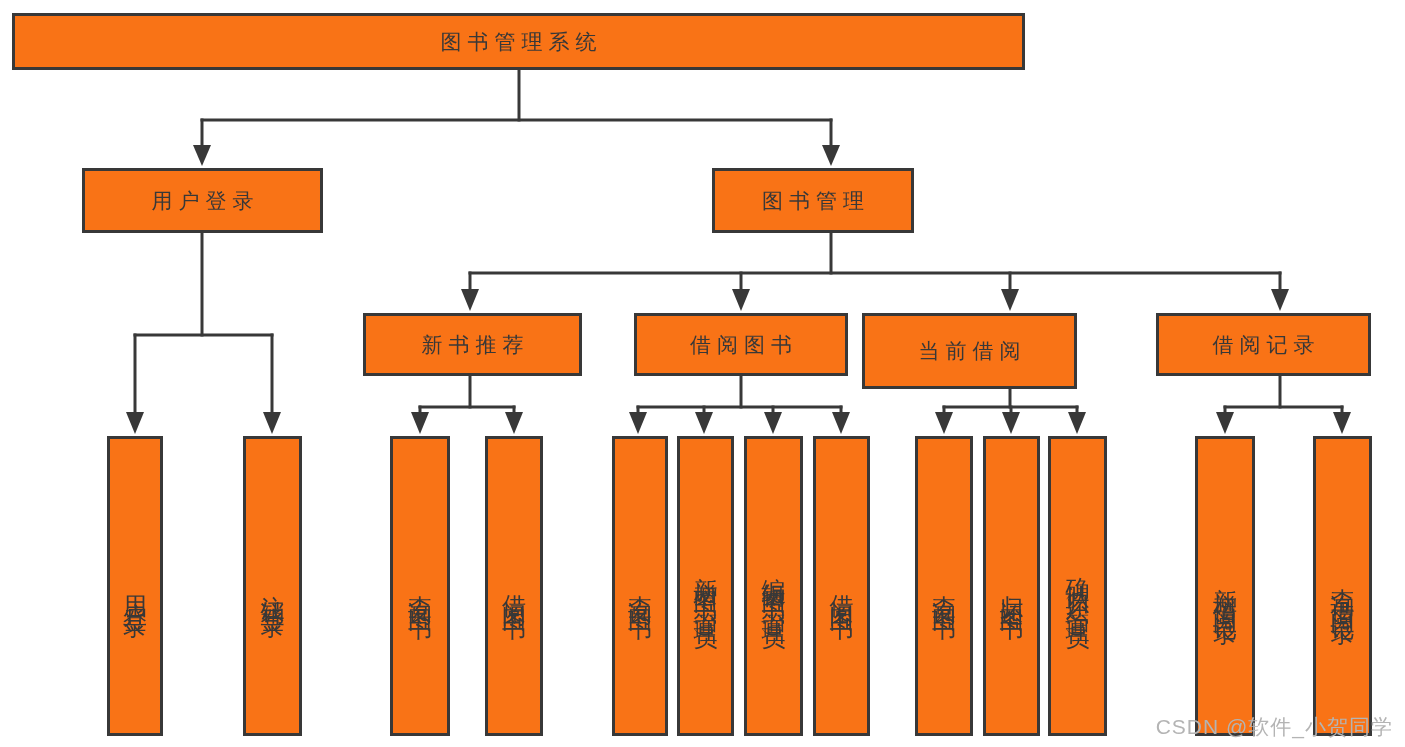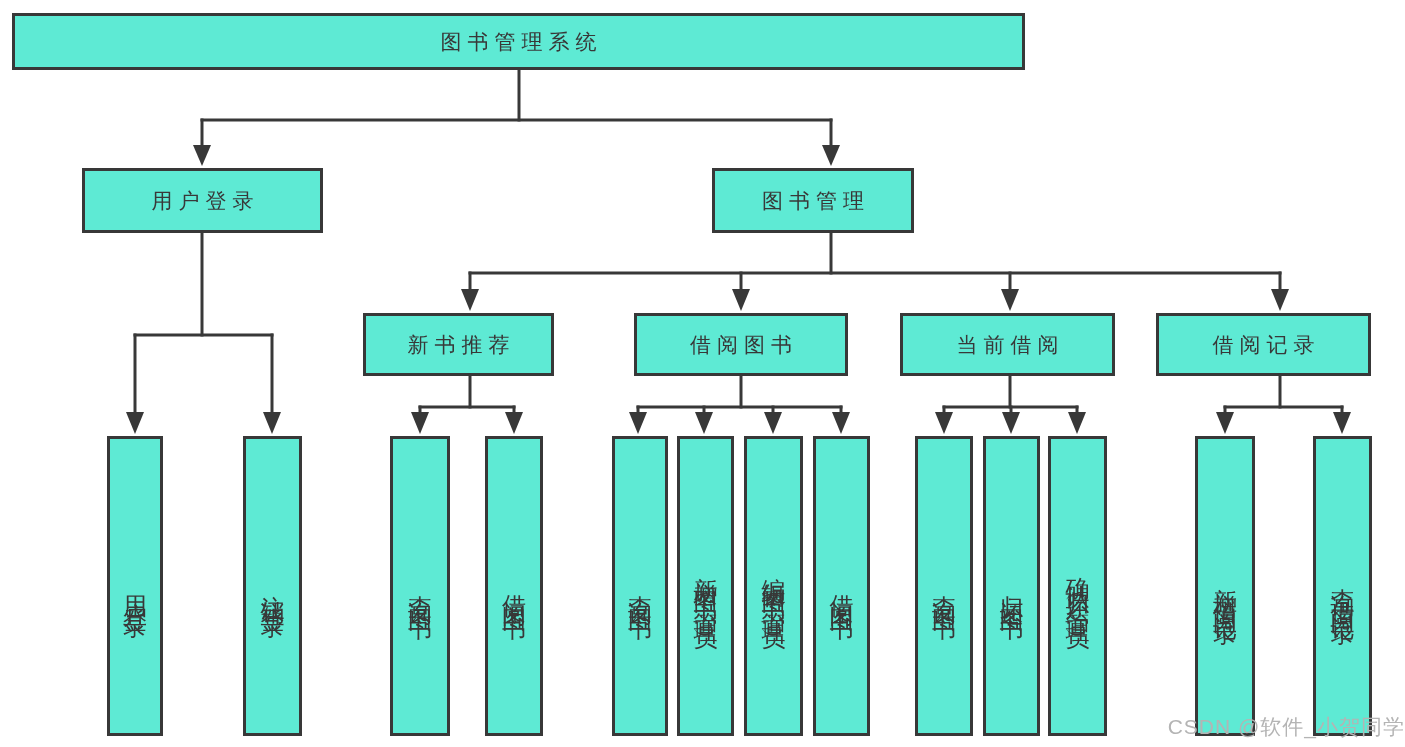--- a/index.html
+++ b/index.html
@@ -4,31 +4,31 @@
 <style>
   html,body{margin:0;padding:0;}
   body{
     width:1405px;height:747px;position:relative;overflow:hidden;
     background:var(--bg,#ffffff);
     font-family:"Liberation Sans", sans-serif;
   }
   .wires{position:absolute;left:0;top:0;}
   .node{
     position:absolute;box-sizing:border-box;
-    background:#5eead4;border:3px solid var(--line,#383838);
+    background:#f97316;border:3px solid var(--line,#383838);
     color:var(--ink,#383838);
     display:flex;align-items:center;justify-content:center;
   }
   .head{font-size:21px;letter-spacing:6px;padding-left:6px;white-space:nowrap;}
   .leaf .vtext{
     writing-mode:vertical-rl;text-orientation:mixed;
     font-size:24px;letter-spacing:7px;line-height:1;padding-top:7px;
   }
   .watermark{
-    position:absolute;right:0;bottom:6px;
+    position:absolute;right:12px;bottom:6px;
     font-size:21px;letter-spacing:1px;color:var(--wm,#b4b4b4);
     white-space:nowrap;z-index:5;margin-top:16px;
   }
 </style>
 </head>
 <body>
 
 <svg class="wires" width="1405" height="747" viewBox="0 0 1405 747">
   <g stroke="var(--line,#383838)" stroke-width="3" fill="none" stroke-linecap="square">
 
@@ -93,23 +93,23 @@
     <path d="M1216 412 H1234 L1225 434 Z"></path>
     <path d="M1333 412 H1351 L1342 434 Z"></path>
   </g>
 </svg>
 
 <div class="node head" style="left:12px;top:13px;width:1013px;height:57px">图书管理系统</div>
 
 <div class="node head" style="left:82px;top:168px;width:241px;height:65px">用户登录</div>
 <div class="node head" style="left:712px;top:168px;width:202px;height:65px">图书管理</div>
 
-<div class="node head" style="left:363px;top:313px;width:191px;height:63px">新书推荐</div>
+<div class="node head" style="left:363px;top:313px;width:219px;height:63px">新书推荐</div>
 <div class="node head" style="left:634px;top:313px;width:214px;height:63px">借阅图书</div>
-<div class="node head" style="left:900px;top:313px;width:215px;height:63px">当前借阅</div>
+<div class="node head" style="left:862px;top:313px;width:215px;height:76px">当前借阅</div>
 <div class="node head" style="left:1156px;top:313px;width:215px;height:63px">借阅记录</div>
 
 <div class="node leaf" style="left:107px;top:436px;width:56px;height:300px">
   <span class="vtext">用户登录</span>
 </div>
 <div class="node leaf" style="left:243px;top:436px;width:59px;height:300px">
   <span class="vtext">注销登录</span>
 </div>
 
 <div class="node leaf" style="left:390px;top:436px;width:60px;height:300px">

